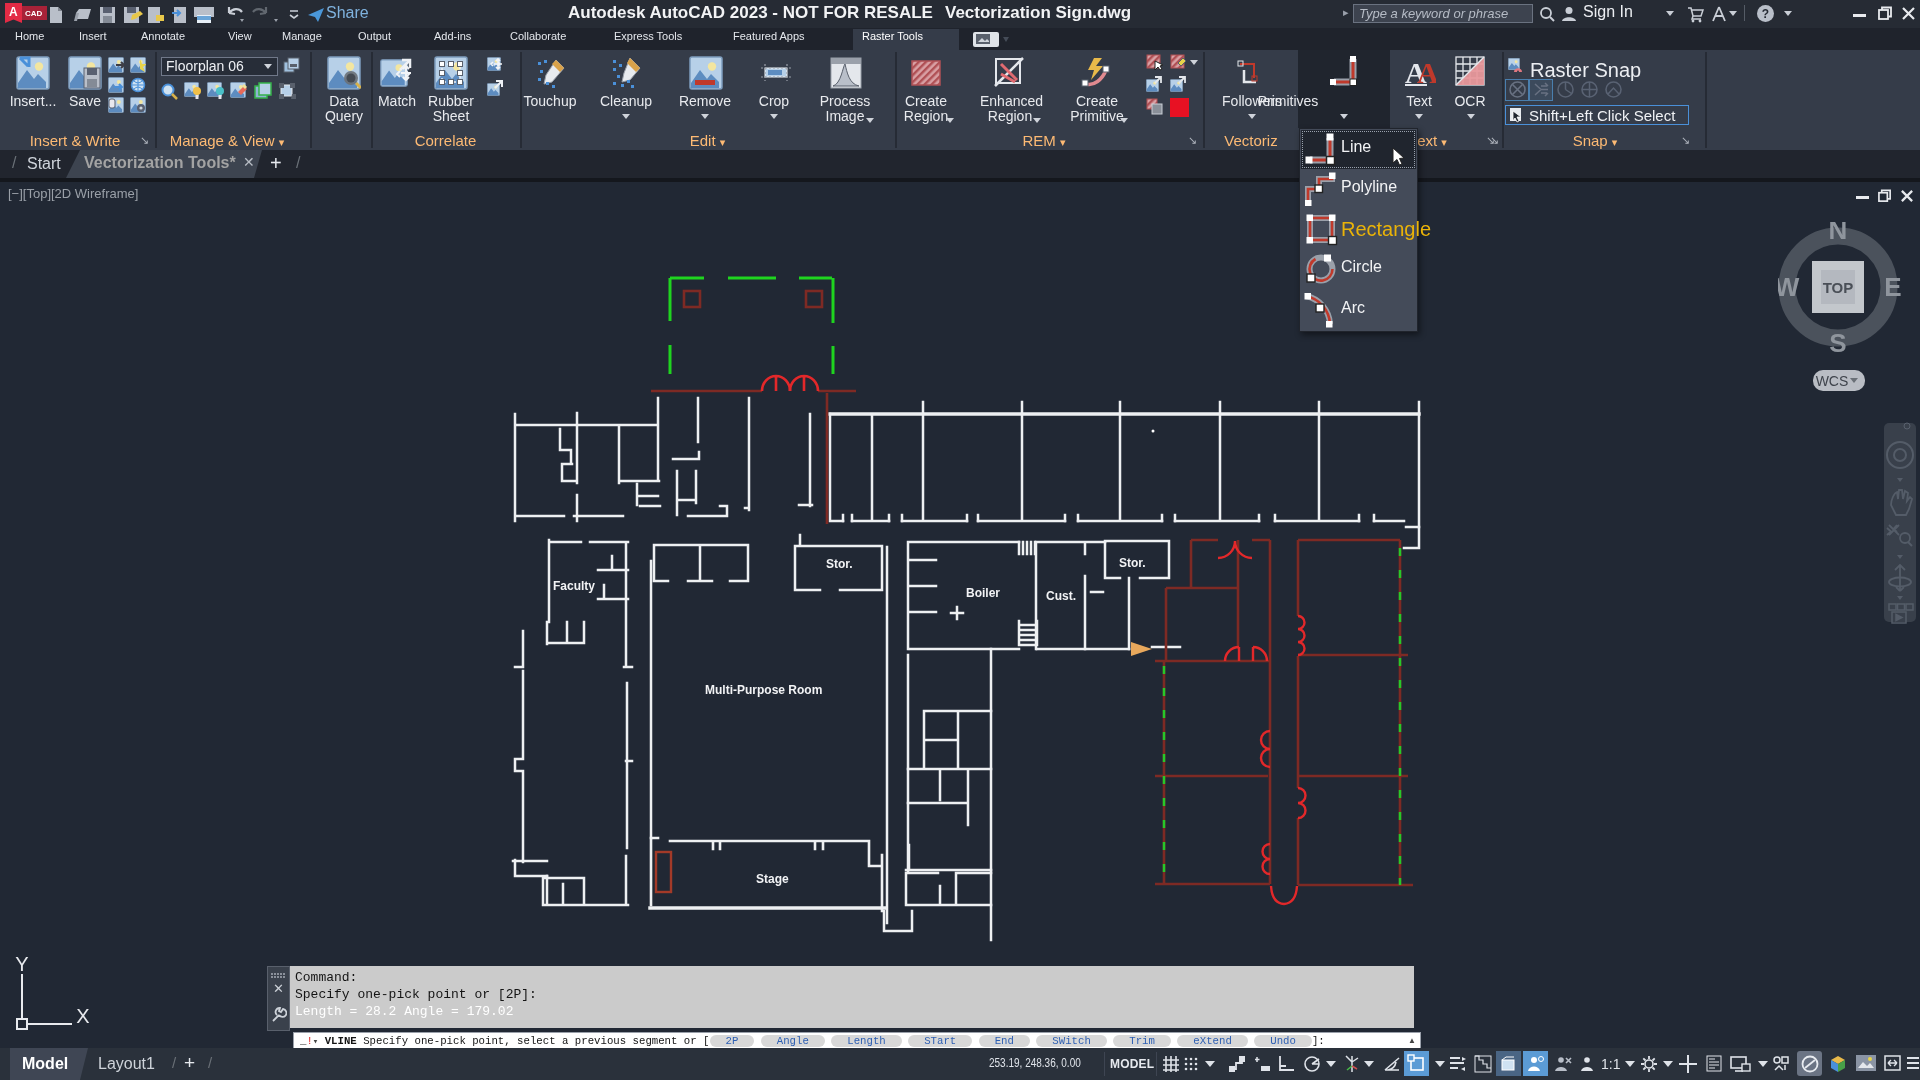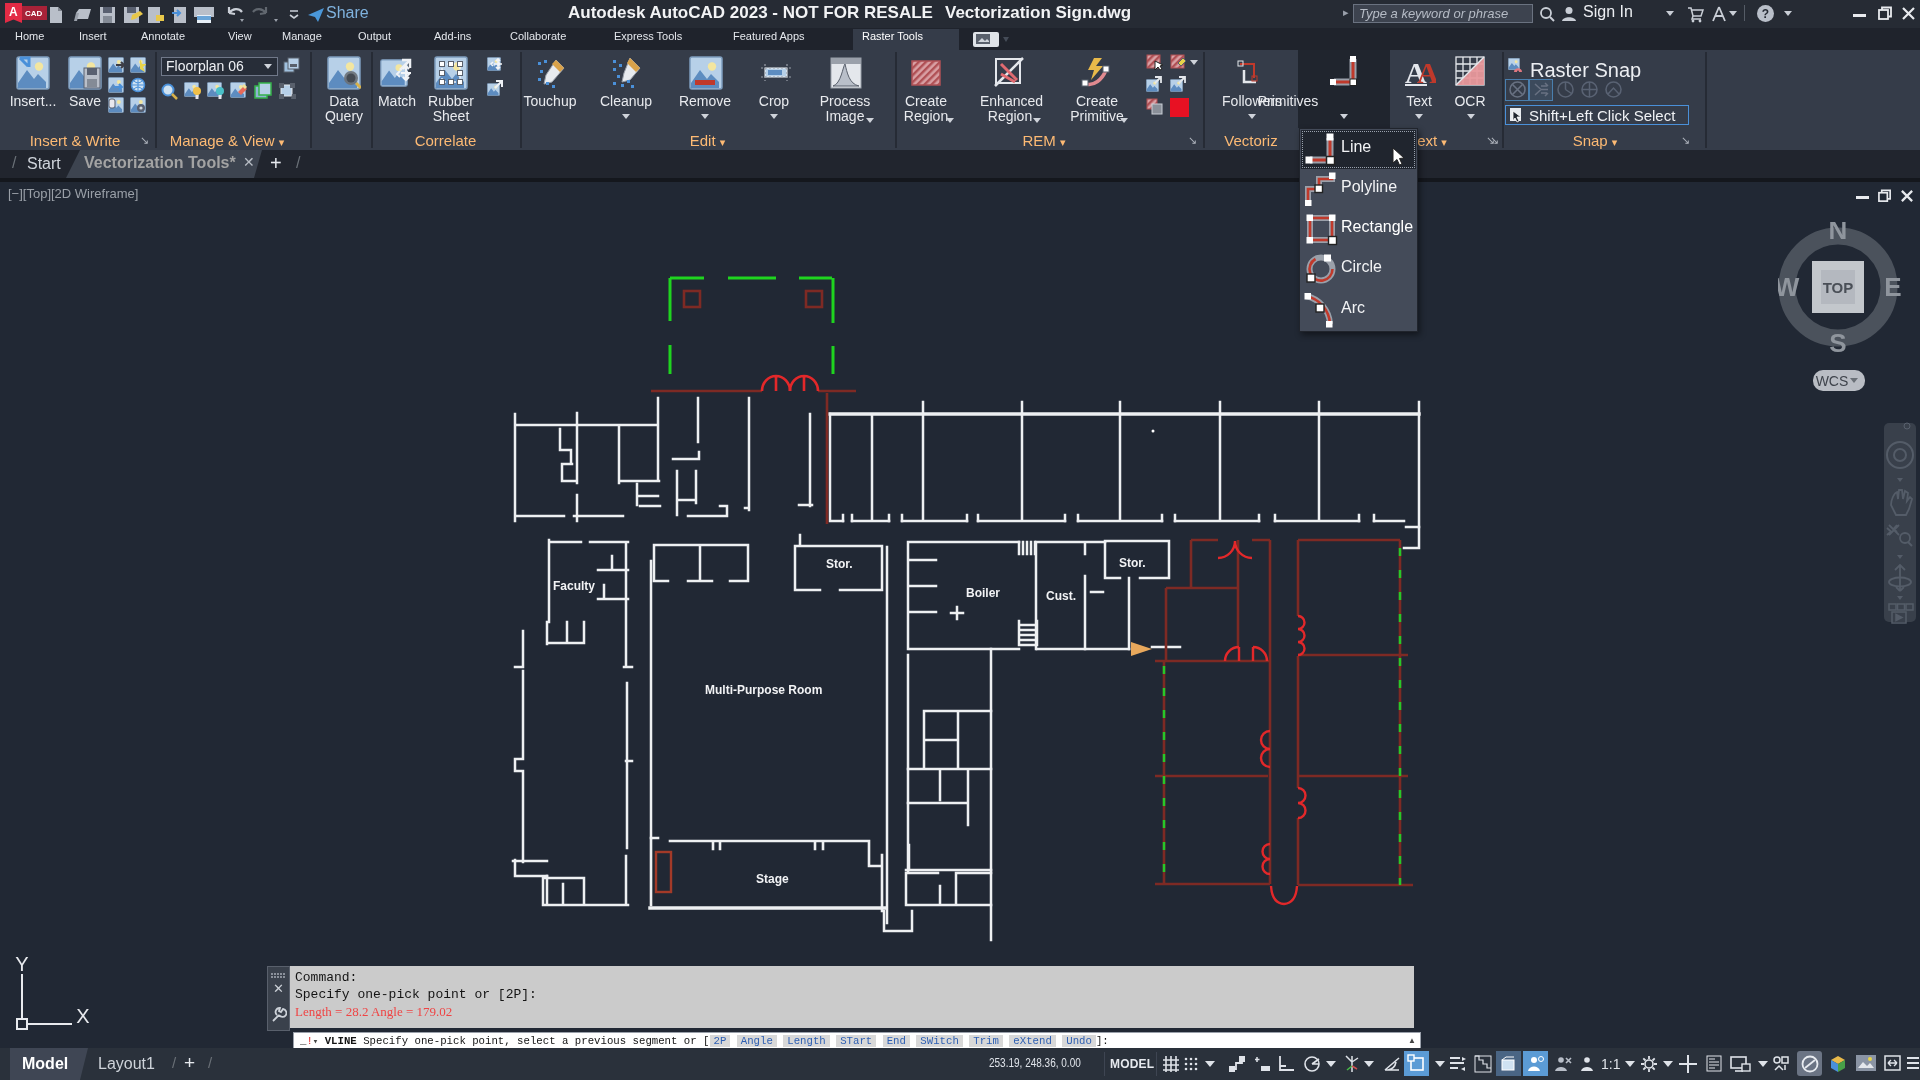--- a/index.html
+++ b/index.html
@@ -12,21 +12,21 @@
 #filetabs{left:0;top:150px;width:1920px;height:28px;background:#21252e}
 #tabline{left:0;top:178px;width:1920px;height:4px;background:#14171d}
 #canvas{left:0;top:182px;width:1920px;height:866px;background:#212834}
 #statusbar{left:0;top:1048px;width:1920px;height:32px;background:#2a313b}
 .mtab{position:absolute;top:2px;font-size:11px;color:#e4e7ec}
 .sep{position:absolute;top:2px;width:2px;height:96px;background:#262b35}
 .plabel{position:absolute;top:82px;font-size:15px;color:#fdba74;text-align:center}
 .bigcap{position:absolute;font-size:14px;color:#e8eaee;text-align:center;line-height:15px}
 .caret{position:absolute;width:0;height:0;border-left:4px solid transparent;border-right:4px solid transparent;border-top:5px solid #cfd3da}
 .launch{position:absolute;font-size:11px;color:#aeb4bd}
-.kw{background:#d8d8d8;color:#2d5fb3;border-radius:0;padding:0 4px}
+.kw{background:#d8d8d8;color:#2d5fb3;border-radius:6px;padding:0 16px}
 </style>
 </head>
 <body>
 <div class="abs" id="titlebar">
 
   <div class="abs" style="left:5px;top:3px;width:17px;height:20px;background:#e32b45;clip-path:polygon(0 0,100% 0,100% 100%,50% 82%,0 100%)"></div>
   <div class="txt" style="left:9px;top:5px;font-size:12px;font-weight:bold;color:#fff">A</div>
   <div class="abs" style="left:22px;top:6px;width:25px;height:14px;background:#a82238"></div>
   <div class="txt" style="left:25px;top:9px;font-size:8px;font-weight:bold;color:#fff">CAD</div>
 
@@ -597,21 +597,21 @@
         </g>
       </svg>
     <div class="txt" style="left:5px;top:14px;font-size:13px;color:#cdd2d9">✕</div>
     <svg class="abs" style="left:3px;top:40px" width="16" height="16" viewBox="0 0 16 16">
         <path d="M2,14 L8,8 M8,8 a4,4 0 1 0 4,-6 l-2,3 -2,-1 1,-3 a4,4 0 0 0 -3,7" fill="none" stroke="#cdd2d9" stroke-width="1.8"></path>
       </svg>
   </div>
   <div class="abs" style="left:290px;top:966px;width:1124px;height:62px;background:#cbcbcb"></div>
   <div class="txt" style="left:295px;top:970px;font-family:'Liberation Mono',monospace;font-size:13px;color:#141414">Command:</div>
   <div class="txt" style="left:295px;top:987px;font-family:'Liberation Mono',monospace;font-size:13px;color:#141414">Specify one-pick point or [2P]:</div>
-  <div class="txt" style="left:295px;top:1004px;font-family:Liberation Serif, serif;font-size:13px;color:#ef4444">Length = 28.2 Angle = 179.02</div>
+  <div class="txt" style="left:295px;top:1004px;font-family:Liberation Mono, monospace;font-size:13px;color:#ffffff">Length = 28.2 Angle = 179.02</div>
   <div class="abs" style="left:293px;top:1032px;width:1128px;height:17px;background:#ffffff;border:1px solid #9aa0aa"></div>
   <div class="txt" style="left:300px;top:1035px;font-family:'Liberation Mono',monospace;font-size:10.7px;color:#141414"><span style="color:#333">_</span><span style="color:#d22">!</span><span style="font-size:9px;color:#444">▾</span> <b>VLINE</b> Specify one-pick point, select a previous segment or [<span class="kw">2P</span> <span class="kw">Angle</span> <span class="kw">Length</span> <span class="kw">STart</span> <span class="kw">End</span> <span class="kw">SWitch</span> <span class="kw">Trim</span> <span class="kw">eXtend</span> <span class="kw">Undo</span>]:</div>
   <div class="txt" style="left:1408px;top:1036px;font-size:8px;color:#444">▲</div>
 </div>
 <div class="abs" id="statusbar">
   <div class="abs" style="left:10px;top:0;width:78px;height:32px;background:#3f4654;clip-path:polygon(0 0,100% 0,calc(100% - 8px) 100%,0 100%)"></div>
   <div class="txt" style="left:22px;top:7px;font-size:16px;font-weight:bold;color:#fff">Model</div>
   <div class="txt" style="left:98px;top:7px;font-size:16px;color:#ced3da">Layout1</div>
   <div class="txt" style="left:172px;top:6px;font-size:15px;color:#6a7077">/</div>
   <div class="txt" style="left:184px;top:4px;font-size:19px;color:#e6e9ee">+</div>
@@ -767,21 +767,21 @@
   </svg>
   <div class="txt" style="left:41px;top:49px;font-size:16px;color:#f2f3f5">Polyline</div>
   <svg class="abs" style="left:4px;top:83px" width="34" height="34" viewBox="0 0 34 34">
     <rect x="6" y="6" width="22" height="22" stroke="#9aa0aa" stroke-width="6" fill="none"></rect>
     <rect x="6" y="6" width="22" height="22" stroke="#c0392b" stroke-width="2.6" fill="none"></rect>
     <rect x="2.5" y="2.5" width="6.5" height="6.5" fill="#fff"></rect>
     <rect x="25" y="2.5" width="6.5" height="6.5" fill="#fff"></rect>
     <rect x="2.5" y="25" width="6.5" height="6.5" fill="#fff"></rect>
     <rect x="24.5" y="24.5" width="8" height="8" fill="#fff" stroke="#222" stroke-width="1.4"></rect>
   </svg>
-  <div class="txt" style="left:41px;top:89px;font-size:16px;color:#ffffff">Rectangle</div>
+  <div class="txt" style="left:41px;top:89px;font-size:20px;color:#eab308">Rectangle</div>
   <svg class="abs" style="left:4px;top:123px" width="34" height="34" viewBox="0 0 34 34">
     <circle cx="17" cy="17" r="11.5" stroke="#9aa0aa" stroke-width="6" fill="none"></circle>
     <path d="M28.5,17 a11.5,11.5 0 1 1 -17,-10" stroke="#c0392b" stroke-width="2.6" fill="none"></path>
     <rect x="20" y="2.5" width="7" height="7" fill="#fff"></rect>
     <rect x="3" y="22" width="8" height="8" fill="#fff" stroke="#222" stroke-width="1.4"></rect>
   </svg>
   <div class="txt" style="left:41px;top:129px;font-size:16px;color:#f2f3f5">Circle</div>
   <svg class="abs" style="left:4px;top:163px" width="34" height="36" viewBox="0 0 34 36">
     <path d="M2,4 A30,30 0 0 1 26,32" stroke="#9aa0aa" stroke-width="6" fill="none"></path>
     <path d="M2,4 A30,30 0 0 1 26,32" stroke="#c0392b" stroke-width="2.6" fill="none"></path>

